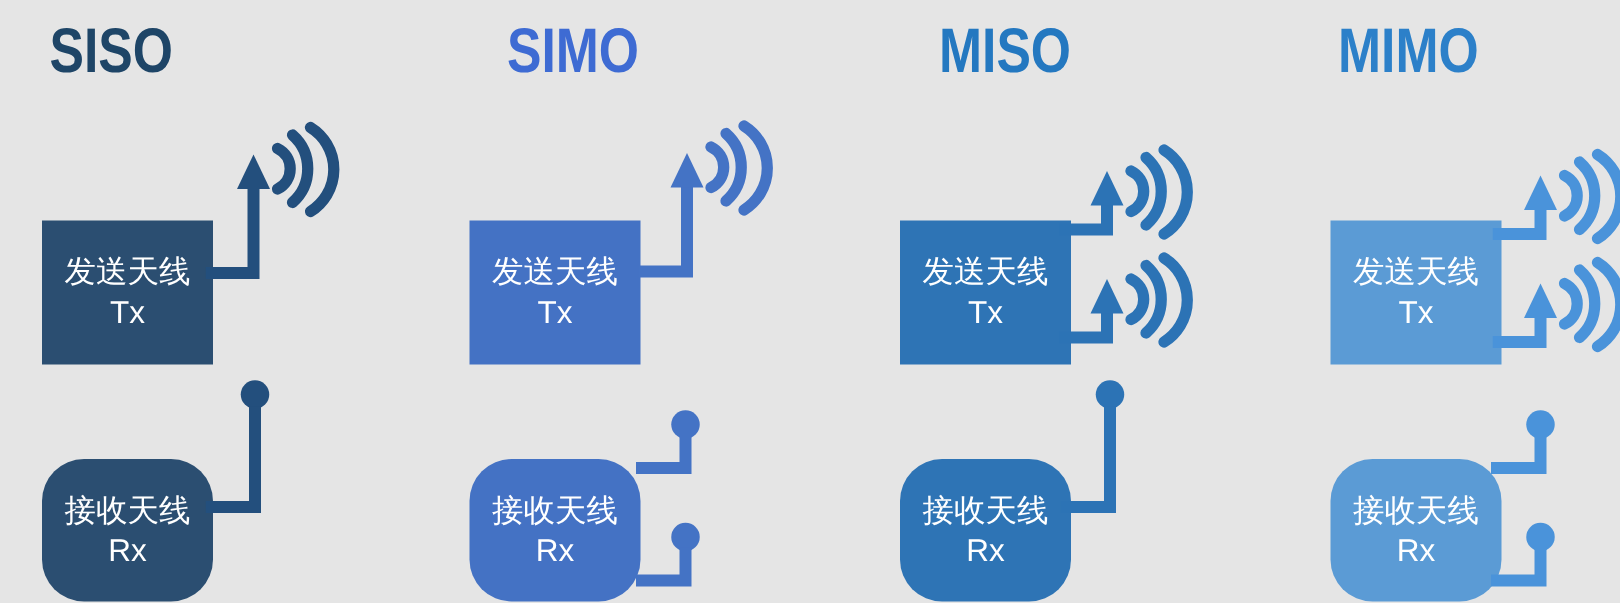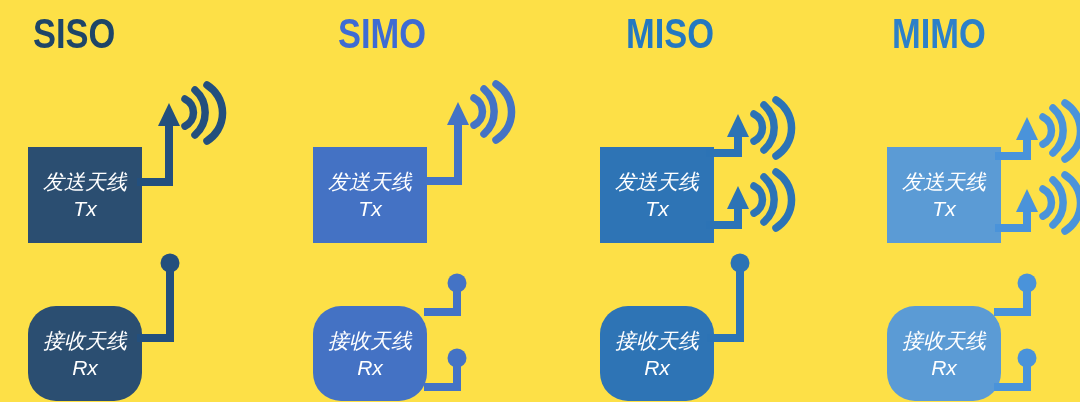--- a/index.html
+++ b/index.html
@@ -1,21 +1,21 @@
 <!DOCTYPE html>
 <html><head>
 <meta charset="utf-8">
 <style>
   html,body{margin:0;padding:0;background:#ffffff;}
-  .canvas{position:relative;width:1080px;height:402px;background:#fde047;overflow:hidden;
+  .canvas{position:relative;width:1080px;height:402px;background:#e5e5e5;overflow:hidden;
           font-family:"Liberation Sans",sans-serif;}
   .title{position:absolute;top:10px;margin:0;font-weight:700;font-size:42px;line-height:48px;
          transform:scaleX(.82);transform-origin:0 50%;white-space:nowrap;}
   .box{position:absolute;width:114px;display:flex;flex-direction:column;align-items:center;
-       justify-content:center;color:#ffffff;font-size:21px;line-height:27px;text-align:center;font-style:italic;}
+       justify-content:center;color:#ffffff;font-size:21px;line-height:27px;text-align:center;}
   .box.tx{top:147px;height:96px;}
   .box.rx{top:306px;height:95px;border-radius:28px;}
   .ant{position:absolute;display:block;}
   
   .siso .title{color:#1E4567;} .siso .box{background:#2B4E71;} .siso .ant{color:#234F7D;}
   .simo .title{color:#3E6BD3;} .simo .box{background:#4472C4;} .simo .ant{color:#4473C5;}
   .miso .title{color:#2478C0;} .miso .box{background:#2E74B5;} .miso .ant{color:#2C73B5;}
   .mimo .title{color:#2C80C9;} .mimo .box{background:#5B9BD5;} .mimo .ant{color:#4A93DA;}
   .sym-defs{position:absolute;width:0;height:0;}
 </style>

